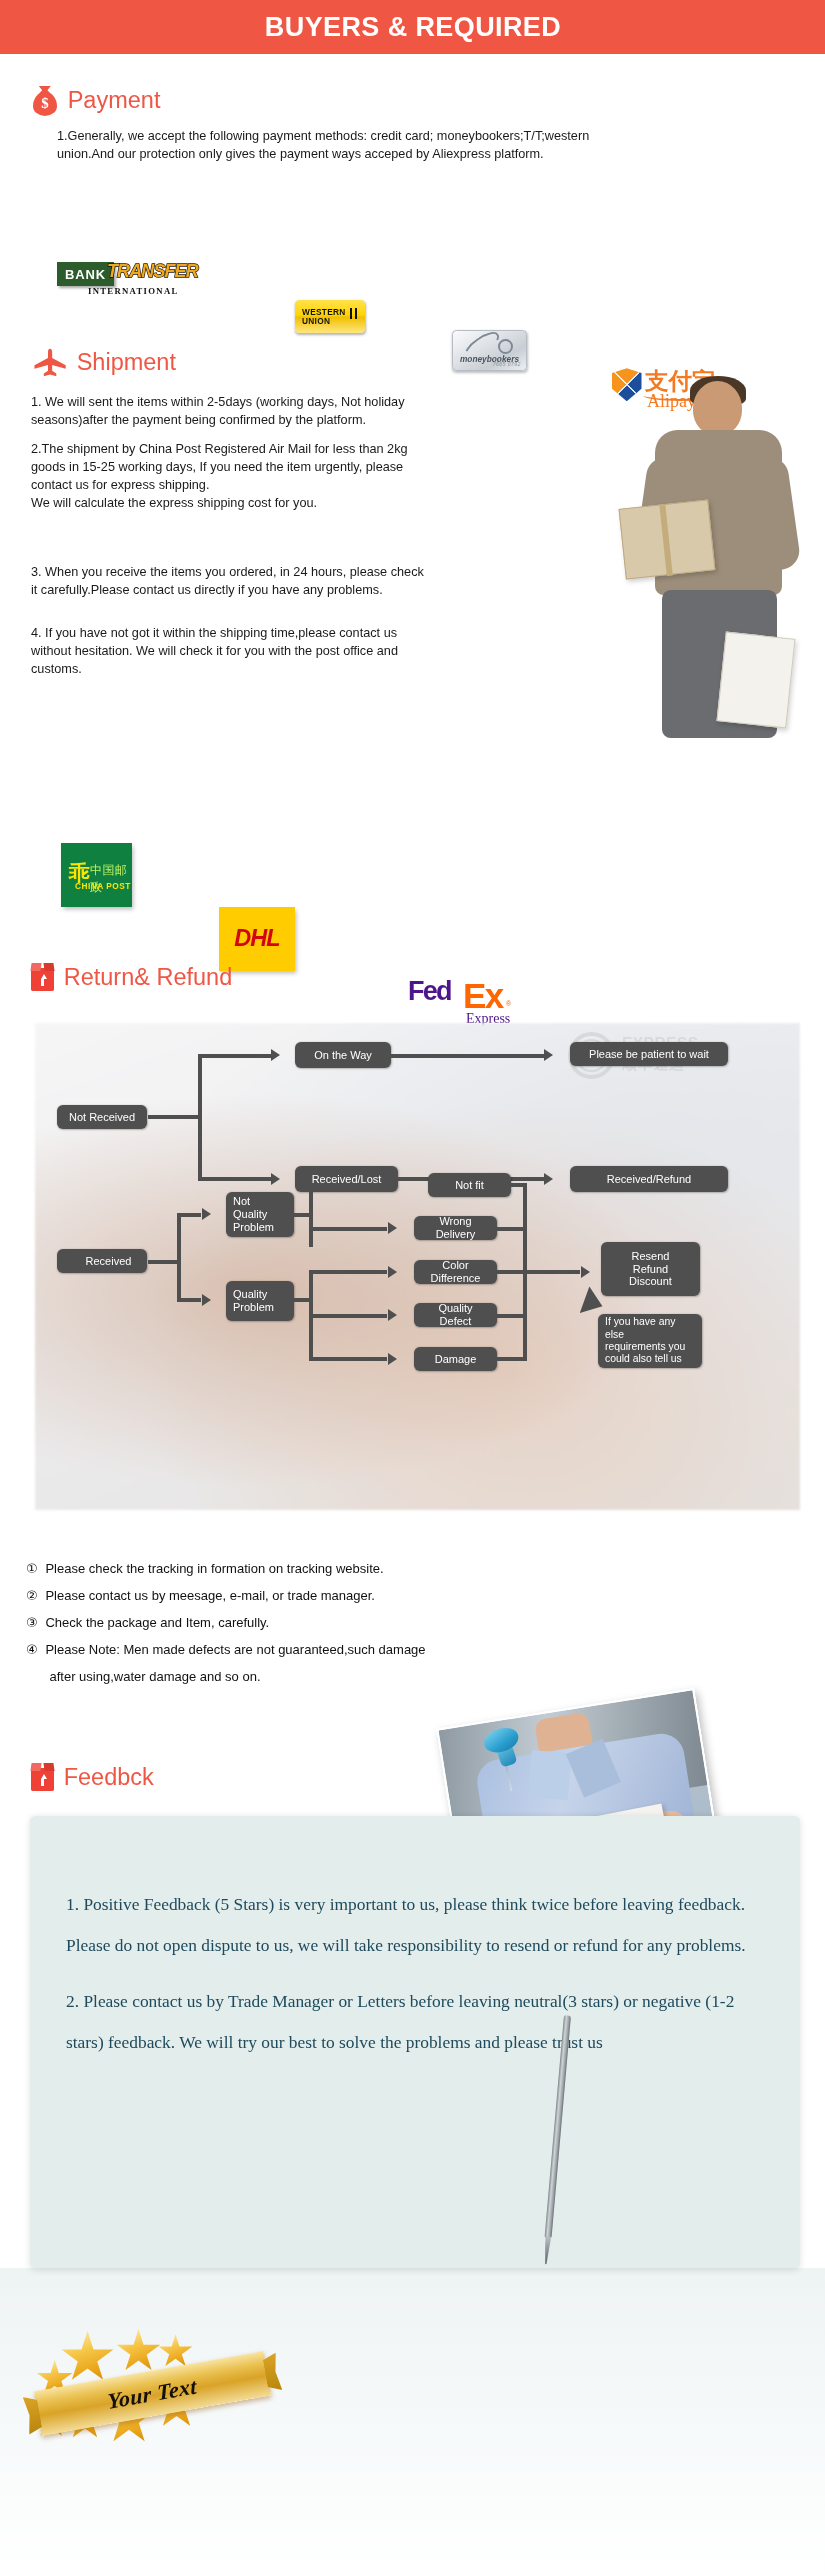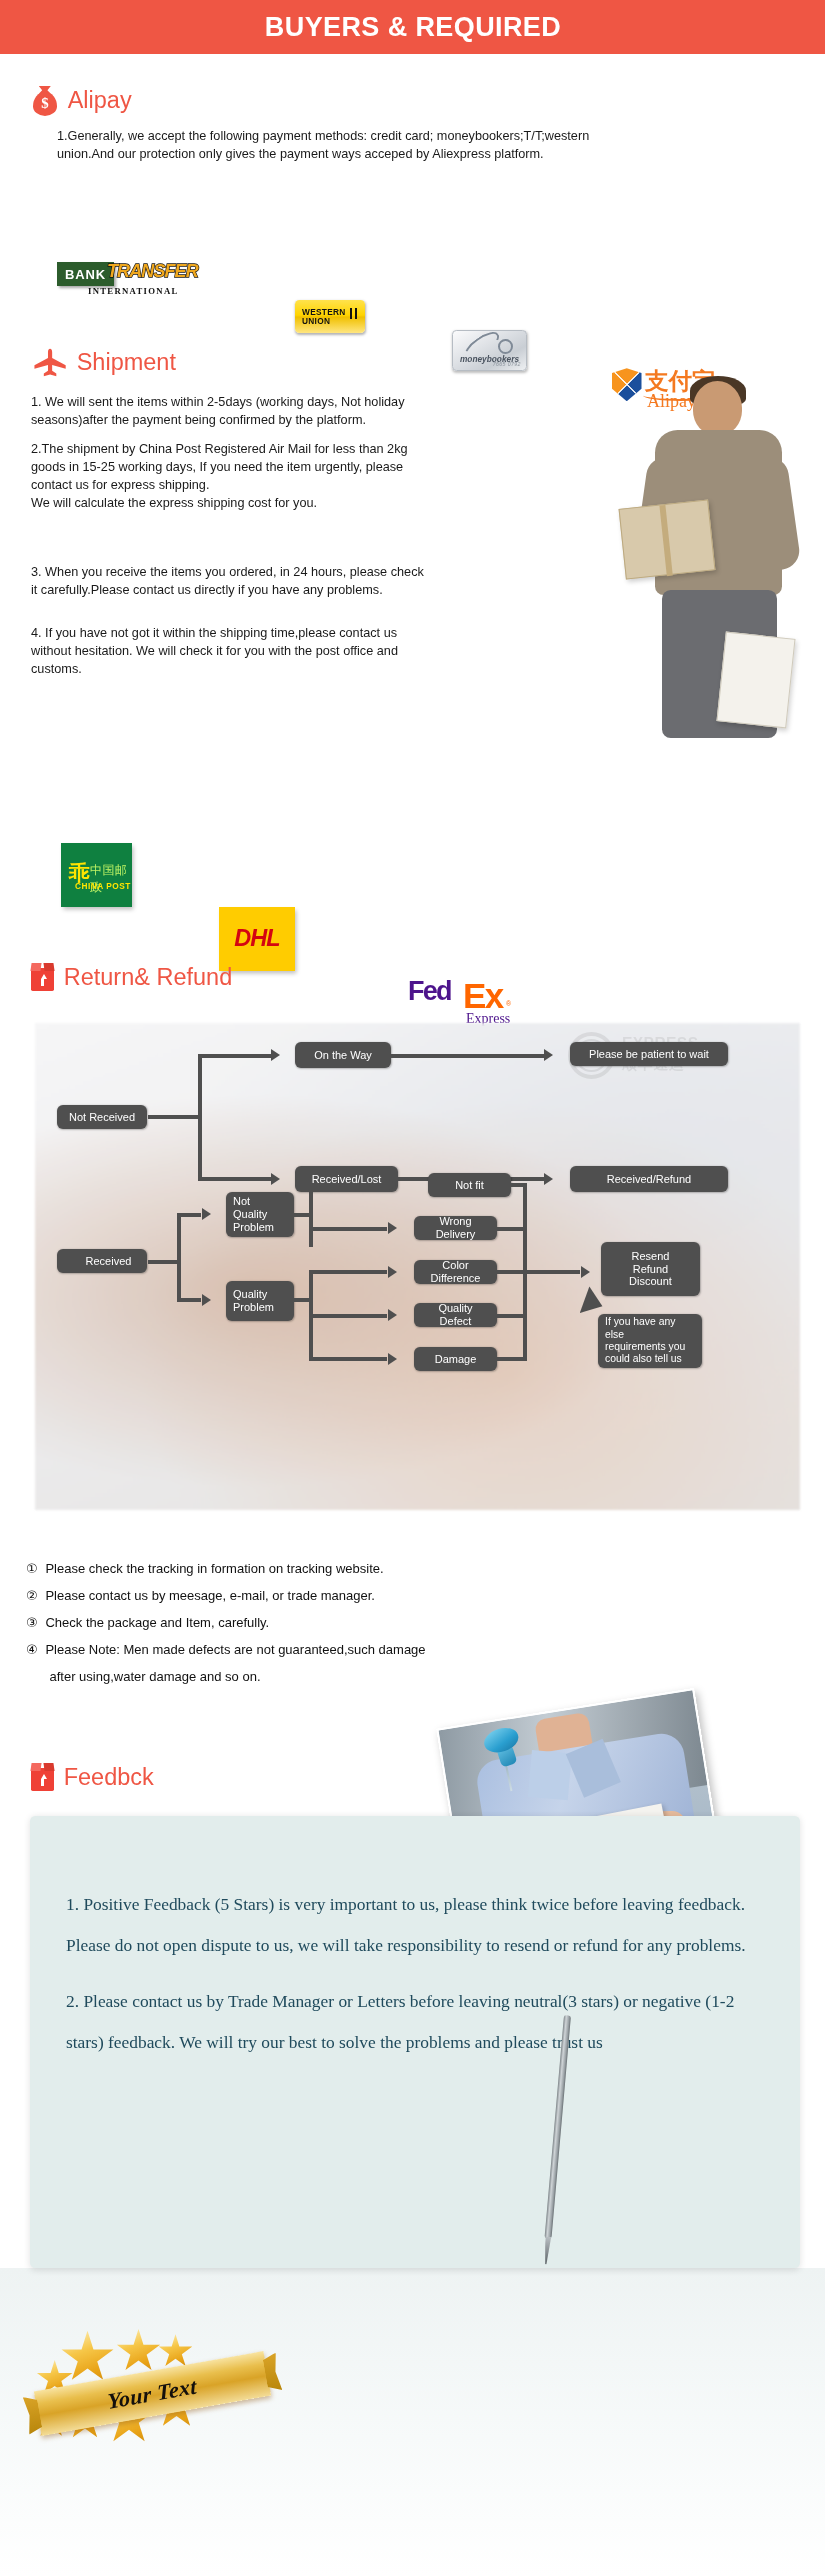--- a/index.html
+++ b/index.html
@@ -477,21 +477,21 @@
 <div class="header-bar">
   <div class="header-title">BUYERS &amp; REQUIRED</div>
 </div>
 
 <div class="sec-head" style="left:31px; top:85px;">
   <div class="ico-moneybag">
     <div class="neck"></div>
       <div class="bag"></div>
       <div class="dollar">$</div>
   </div>
-  <div class="label">Alipay</div>
+  <div class="label">Payment</div>
 </div>
 
 <div class="para" style="left:57px; top:127px; width:556px;">1.Generally, we accept the following payment methods: credit card; moneybookers;T/T;western union.And our protection only gives the payment ways acceped by Aliexpress platform.</div>
 
 <div class="logo-row" style="left:0; top:252px; width:826px; height:57px;">
   <div class="logo bt-logo" style="left:57px; top:8.7px;">
     <div class="green"></div>
     <div class="bank">BANK</div>
     <div class="transfer">TRANSFER</div>
     <div class="intl">INTERNATIONAL</div>

